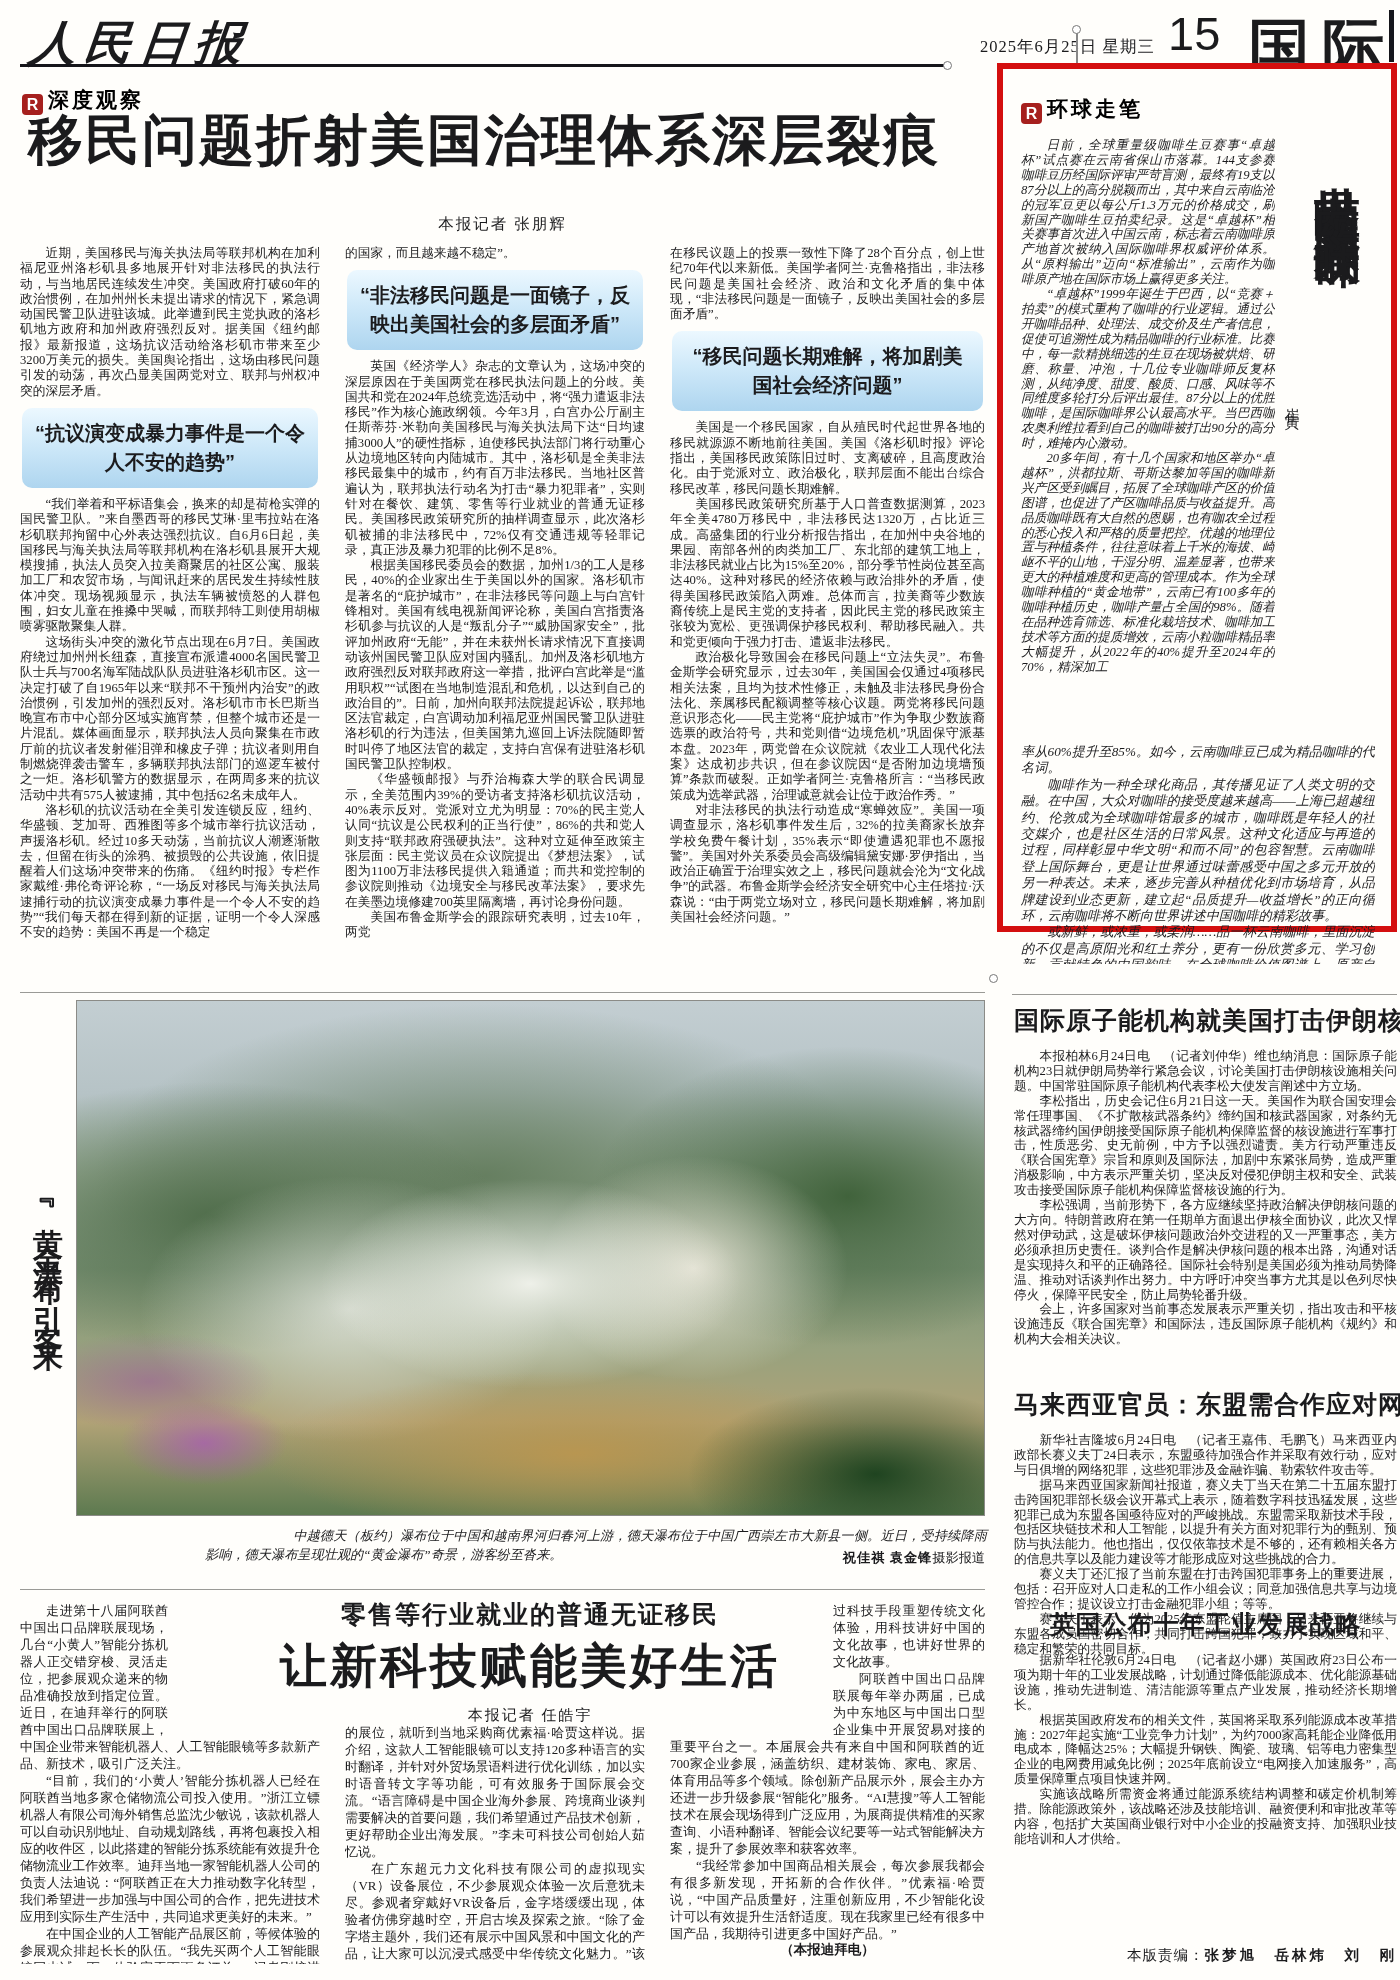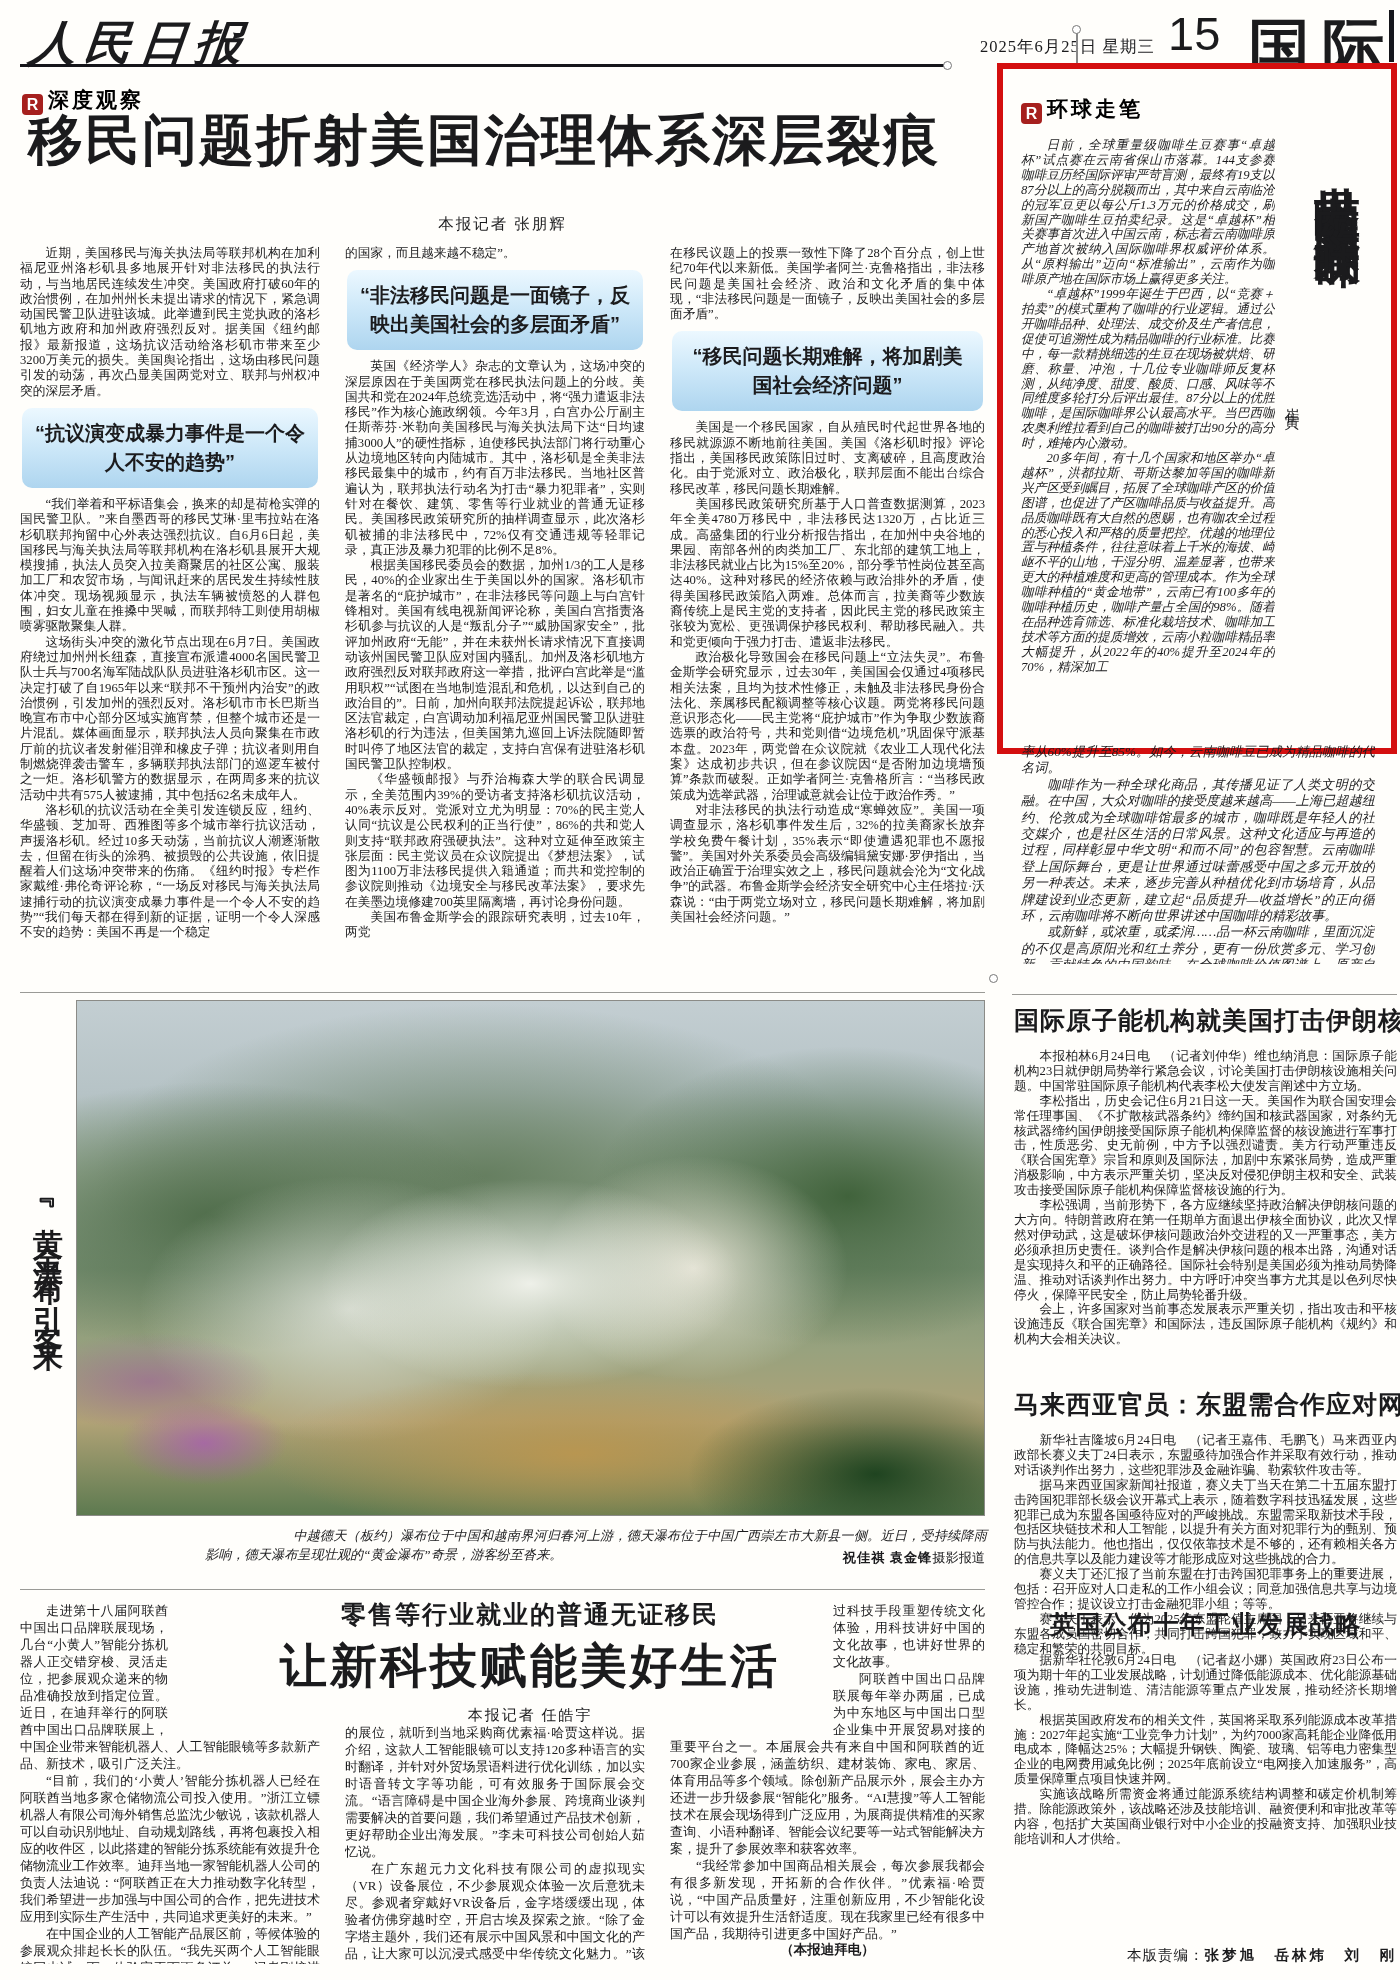--- a/index.html
+++ b/index.html
@@ -67,21 +67,21 @@
   .expo-byline{font-size:15px;margin-top:8px;letter-spacing:2px;}
   .ecol{font-size:13px;line-height:17px;}
   .ecol1{left:20px;top:1602px;width:300px;height:362px;}
   .ecol2{left:345px;top:1602px;width:300px;height:362px;}
   .ecol3{left:670px;top:1602px;width:315px;height:362px;}
   .spacer-r{float:right;width:152px;height:120px;}
   .spacer-l{float:left;width:163px;height:120px;}
   .pad-top{height:122px;}
   .expo-sign{left:670px;top:1941px;width:315px;text-align:center;font-size:13.5px;font-weight:bold;}
   
-  .coffee-box{left:997px;top:63px;width:400px;height:691px;border:6px solid #d40f0f;
+  .coffee-box{left:997px;top:63px;width:400px;height:869px;border:6px solid #d40f0f;
               box-sizing:border-box;padding:26px 16px 10px 18px;background:#fffefb;}
   .coffee-tag{margin-bottom:14px;}
   .coffee-flex{display:flex;height:600px;}
   .coffee-narrow{flex:1;font-size:12.7px;line-height:14.9px;font-style:italic;}
   .coffee-author{width:26px;writing-mode:vertical-rl;font-size:15px;letter-spacing:6px;
                  padding-top:258px;}
   .coffee-title{width:74px;writing-mode:vertical-rl;font-size:46px;font-weight:bold;
                 letter-spacing:5px;font-family:"Liberation Sans",sans-serif;line-height:74px;
                 text-align:left;padding-top:12px;}
   .coffee-wide{margin-top:6px;font-size:13.2px;line-height:16.4px;font-style:italic;height:220px;}
@@ -229,21 +229,21 @@
           <p>李松指出，历史会记住6月21日这一天。美国作为联合国安理会常任理事国、《不扩散核武器条约》缔约国和核武器国家，对条约无核武器缔约国伊朗接受国际原子能机构保障监督的核设施进行军事打击，性质恶劣、史无前例，中方予以强烈谴责。美方行动严重违反《联合国宪章》宗旨和原则及国际法，加剧中东紧张局势，造成严重消极影响，中方表示严重关切，坚决反对侵犯伊朗主权和安全、武装攻击接受国际原子能机构保障监督核设施的行为。</p>
           <p>李松强调，当前形势下，各方应继续坚持政治解决伊朗核问题的大方向。特朗普政府在第一任期单方面退出伊核全面协议，此次又悍然对伊动武，这是破坏伊核问题政治外交进程的又一严重事态，美方必须承担历史责任。谈判合作是解决伊核问题的根本出路，沟通对话是实现持久和平的正确路径。国际社会特别是美国必须为推动局势降温、推动对话谈判作出努力。中方呼吁冲突当事方尤其是以色列尽快停火，保障平民安全，防止局势轮番升级。</p>
           <p>会上，许多国家对当前事态发展表示严重关切，指出攻击和平核设施违反《联合国宪章》和国际法，违反国际原子能机构《规约》和机构大会相关决议。</p>
         </div>
       </div>
   </section>
   <section class="abs brief asean">
     <h2>马来西亚官员：东盟需合作应对网络犯罪</h2>
     <div class="bodycol">
         <div>
-          <p>新华社吉隆坡6月24日电　（记者王嘉伟、毛鹏飞）马来西亚内政部长赛义夫丁24日表示，东盟亟待加强合作并采取有效行动，推动对话谈判作出努力，这些犯罪涉及金融诈骗、勒索软件攻击等。</p>
+          <p>新华社吉隆坡6月24日电　（记者王嘉伟、毛鹏飞）马来西亚内政部长赛义夫丁24日表示，东盟亟待加强合作并采取有效行动，应对与日俱增的网络犯罪，这些犯罪涉及金融诈骗、勒索软件攻击等。</p>
           <p>据马来西亚国家新闻社报道，赛义夫丁当天在第二十五届东盟打击跨国犯罪部长级会议开幕式上表示，随着数字科技迅猛发展，这些犯罪已成为东盟各国亟待应对的严峻挑战。东盟需采取新技术手段，包括区块链技术和人工智能，以提升有关方面对犯罪行为的甄别、预防与执法能力。他也指出，仅仅依靠技术是不够的，还有赖相关各方的信息共享以及能力建设等才能形成应对这些挑战的合力。</p>
           <p>赛义夫丁还汇报了当前东盟在打击跨国犯罪事务上的重要进展，包括：召开应对人口走私的工作小组会议；同意加强信息共享与边境管控合作；提议设立打击金融犯罪小组；等等。</p>
           <p>赛义夫丁表示，作为2025年东盟轮值主席国，马来西亚将继续与东盟各成员国密切合作，共同打击跨国犯罪，致力于实现区域和平、稳定和繁荣的共同目标。</p>
         </div>
       </div>
   </section>
   <section class="abs brief uk">
     <h2>英国公布十年工业发展战略</h2>
     <div class="bodycol">
         <div>

